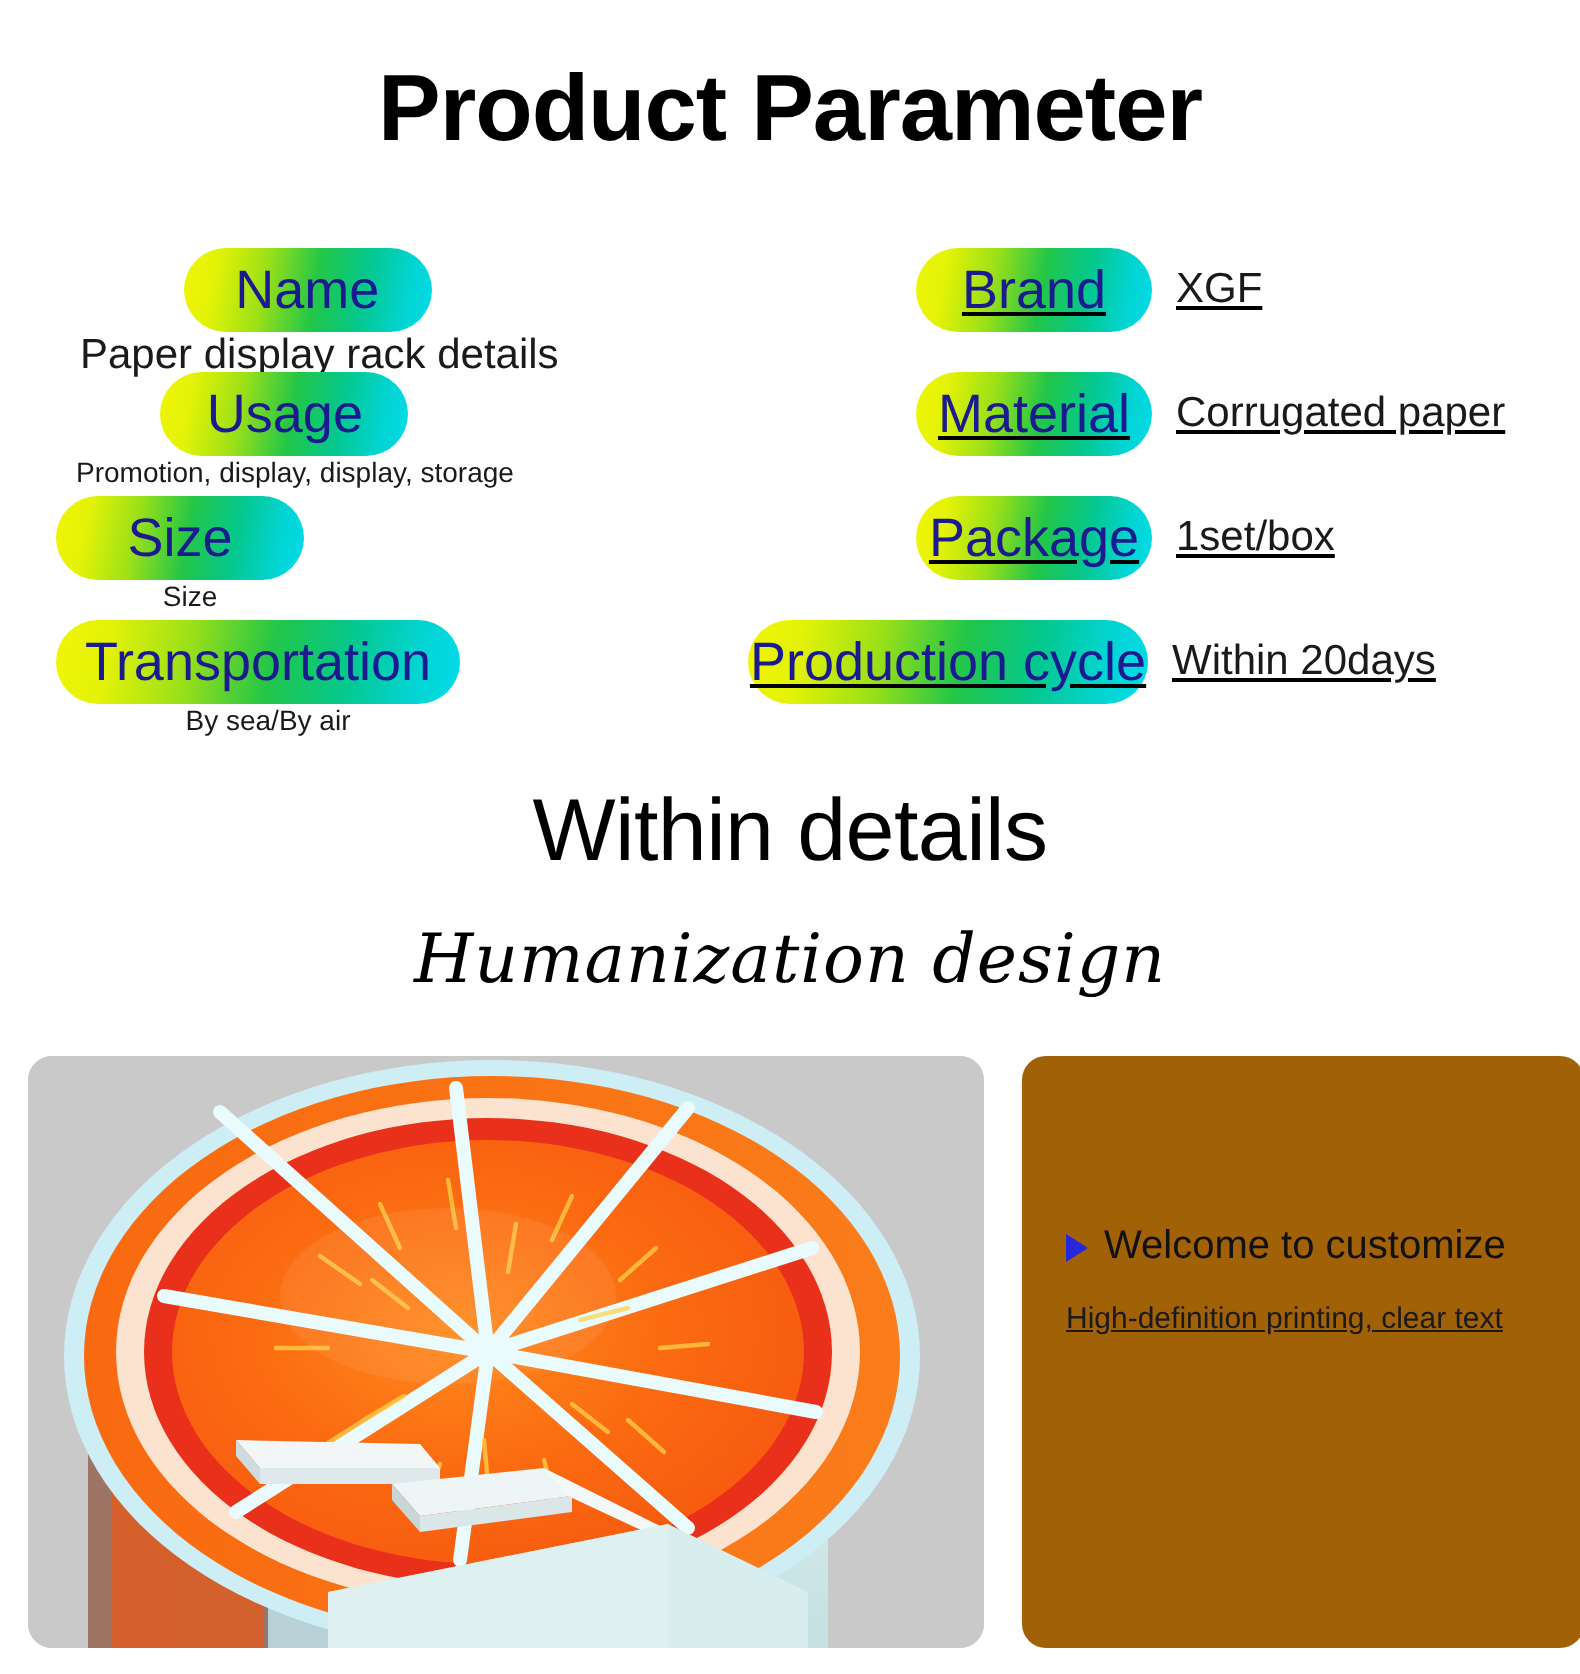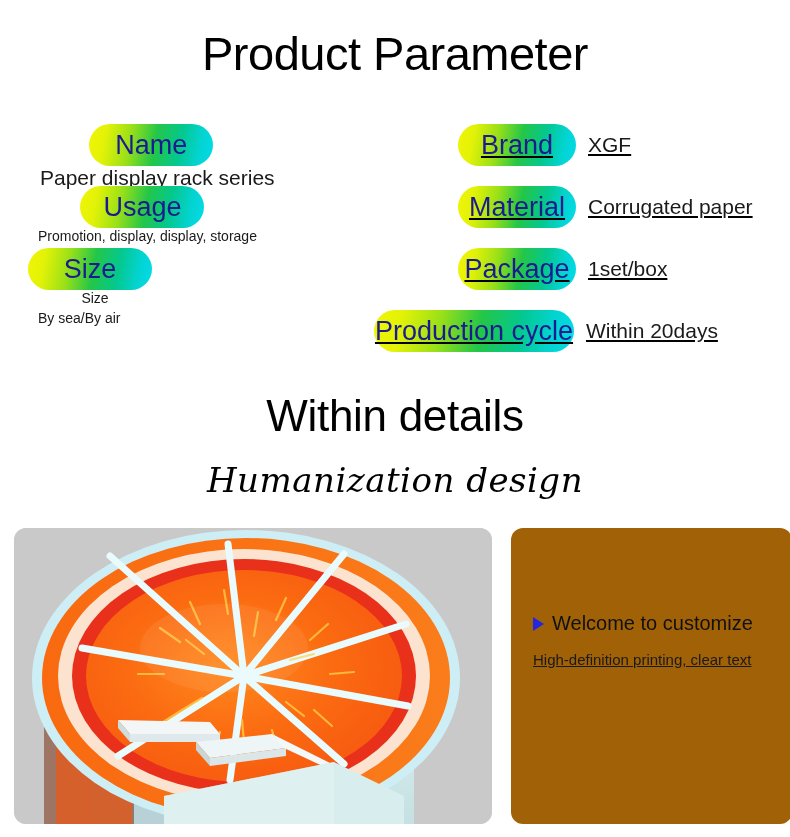--- a/index.html
+++ b/index.html
@@ -16,21 +16,21 @@
   }
 
   
   .page-title {
     position: absolute;
     left: 0;
     top: 28px;
     width: 790px;
     text-align: center;
     font-size: 47px;
-    font-weight: 400;
+    font-weight: 700;
     color: #000000;
     letter-spacing: -0.5px;
     line-height: 1.1;
   }
   .details-title {
     position: absolute;
     left: 0;
     top: 392px;
     width: 790px;
     text-align: center;
@@ -184,21 +184,21 @@
 </style>
 </head>
 <body>
 
 <div class="page-title">Product Parameter</div>
 
 <div class="params">
 
   <div class="prow left r0">
     <span class="badge b-name">Name</span>
-    <span class="pvalue">Paper display rack series</span>
+    <span class="pvalue">Paper display rack details</span>
   </div>
   <div class="prow right r0">
     <span class="badge b-brand">Brand</span>
     <span class="pvalue">XGF</span>
   </div>
 
   <div class="prow left r1">
     <span class="badge b-usage">Usage</span>
     <span class="pvalue small">Promotion, display, display, storage</span>
   </div>
@@ -210,20 +210,21 @@
   <div class="prow left r2">
     <span class="badge b-size">Size</span>
     <span class="pvalue small">Size</span>
   </div>
   <div class="prow right r2">
     <span class="badge b-pack">Package</span>
     <span class="pvalue">1set/box</span>
   </div>
 
   <div class="prow left r3">
+    <span class="badge b-trans">Transportation</span>
     <span class="pvalue small">By sea/By air</span>
   </div>
   <div class="prow right wide r3">
     <span class="badge b-prod">Production cycle</span>
     <span class="pvalue">Within 20days</span>
   </div>
 
 </div>
 
 <div class="details-title">Within details</div>

